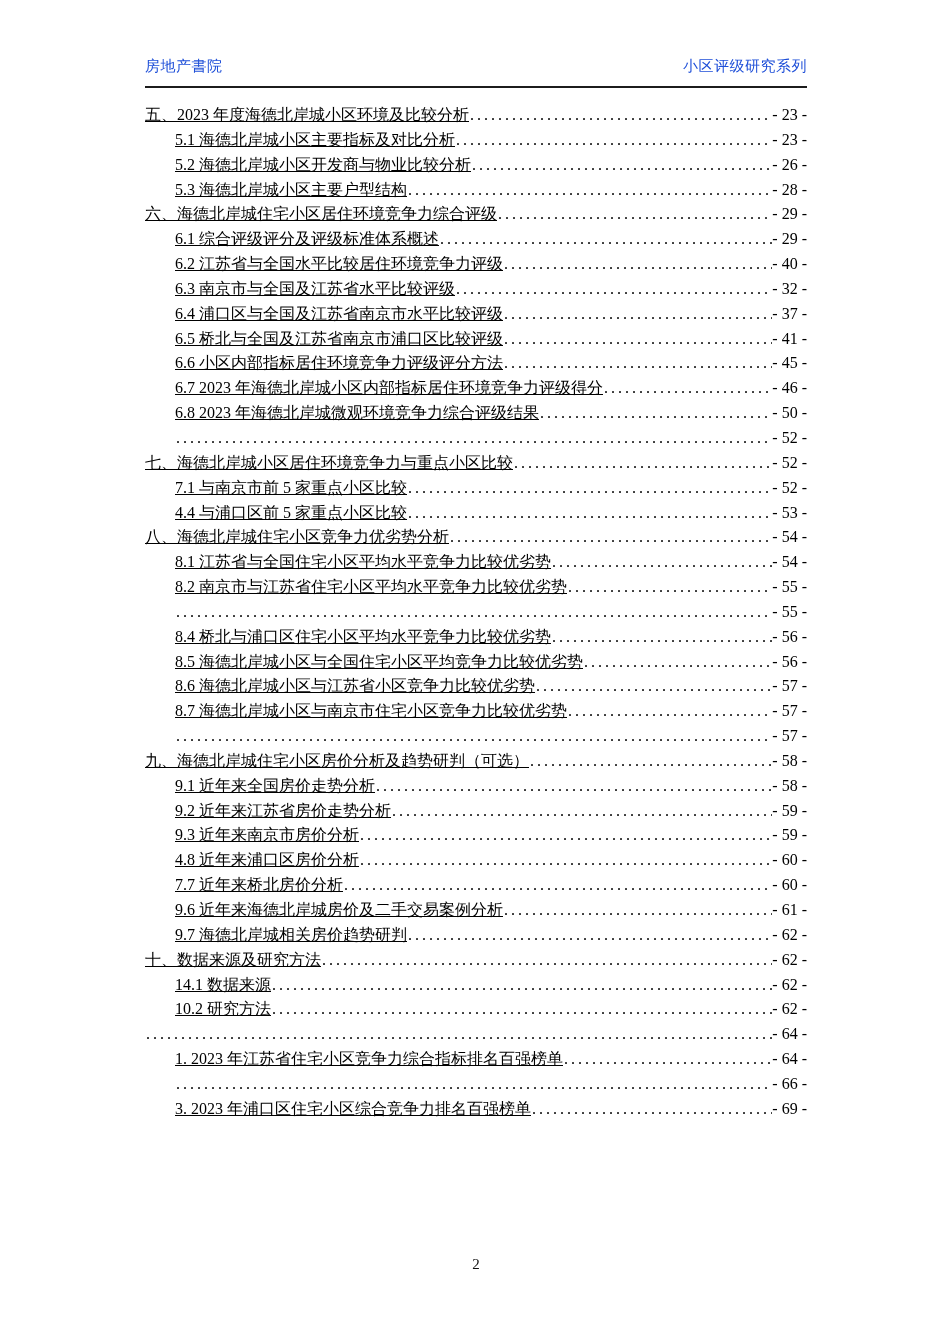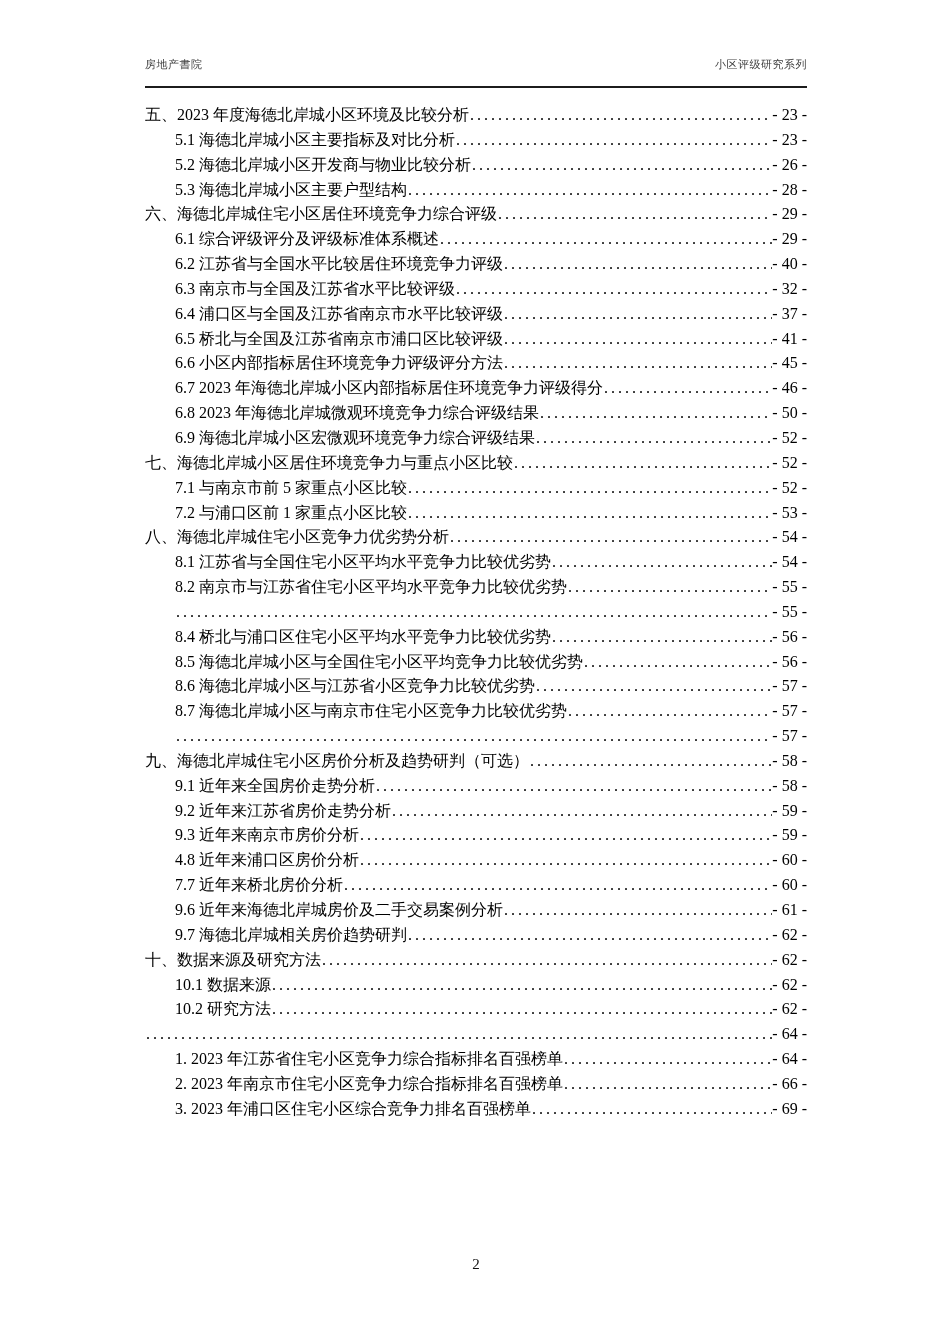--- a/index.html
+++ b/index.html
@@ -20,23 +20,23 @@
   
   .page-header {
     position: absolute;
     top: 57px;
     left: 145px;
     width: 662px;
     display: flex;
     justify-content: space-between;
     align-items: baseline;
     font-family: "Liberation Sans", "DejaVu Sans", sans-serif;
-    font-size: 11px;
+    font-size: 15px;
     letter-spacing: 0.5px;
-    color: #404040;
+    color: #1d4ed8;
   }
   .header-rule {
     position: absolute;
     top: 86px;
     left: 145px;
     width: 662px;
     border-top: 2px solid #1c1c1c;
   }
   
   .toc {
@@ -50,20 +50,21 @@
     display: flex;
     align-items: baseline;
     height: 24.85px;
     line-height: 24.85px;
     white-space: nowrap;
   }
   .toc-row.level-2 { padding-left: 30px; }
   .toc-title {
     flex: 0 0 auto;
     white-space: nowrap;
+    text-decoration: underline;
   }
   .toc-dots {
     flex: 1 1 auto;
     overflow: hidden;
     white-space: nowrap;
     letter-spacing: 3px;
     padding-left: 1px;
     min-width: 10px;
   }
   .toc-dots::after {
@@ -156,36 +157,35 @@
         <span class="toc-title">6.7 2023 年海德北岸城小区内部指标居住环境竞争力评级得分</span>
         <span class="toc-dots"></span>
         <span class="toc-page">- 46 -</span>
       </div>
       <div class="toc-row level-2">
         <span class="toc-title">6.8 2023 年海德北岸城微观环境竞争力综合评级结果</span>
         <span class="toc-dots"></span>
         <span class="toc-page">- 50 -</span>
       </div>
       <div class="toc-row level-2">
-        <span class="toc-title">6.9 海德北岸城小区宏微观环境竞争力综合评级结果</span>
         <span class="toc-dots"></span>
         <span class="toc-page">- 52 -</span>
       </div>
       <div class="toc-row level-1">
         <span class="toc-title">七、海德北岸城小区居住环境竞争力与重点小区比较</span>
         <span class="toc-dots"></span>
         <span class="toc-page">- 52 -</span>
       </div>
       <div class="toc-row level-2">
         <span class="toc-title">7.1 与南京市前 5 家重点小区比较</span>
         <span class="toc-dots"></span>
         <span class="toc-page">- 52 -</span>
       </div>
       <div class="toc-row level-2">
-        <span class="toc-title">7.2 与浦口区前 1 家重点小区比较</span>
+        <span class="toc-title">4.4 与浦口区前 5 家重点小区比较</span>
         <span class="toc-dots"></span>
         <span class="toc-page">- 53 -</span>
       </div>
       <div class="toc-row level-1">
         <span class="toc-title">八、海德北岸城住宅小区竞争力优劣势分析</span>
         <span class="toc-dots"></span>
         <span class="toc-page">- 54 -</span>
       </div>
       <div class="toc-row level-2">
         <span class="toc-title">8.1 江苏省与全国住宅小区平均水平竞争力比较优劣势</span>
@@ -264,40 +264,39 @@
         <span class="toc-title">9.7 海德北岸城相关房价趋势研判</span>
         <span class="toc-dots"></span>
         <span class="toc-page">- 62 -</span>
       </div>
       <div class="toc-row level-1">
         <span class="toc-title">十、数据来源及研究方法</span>
         <span class="toc-dots"></span>
         <span class="toc-page">- 62 -</span>
       </div>
       <div class="toc-row level-2">
-        <span class="toc-title">10.1 数据来源</span>
+        <span class="toc-title">14.1 数据来源</span>
         <span class="toc-dots"></span>
         <span class="toc-page">- 62 -</span>
       </div>
       <div class="toc-row level-2">
         <span class="toc-title">10.2 研究方法</span>
         <span class="toc-dots"></span>
         <span class="toc-page">- 62 -</span>
       </div>
       <div class="toc-row level-1">
         <span class="toc-dots"></span>
         <span class="toc-page">- 64 -</span>
       </div>
       <div class="toc-row level-2">
         <span class="toc-title">1.  2023 年江苏省住宅小区竞争力综合指标排名百强榜单</span>
         <span class="toc-dots"></span>
         <span class="toc-page">- 64 -</span>
       </div>
       <div class="toc-row level-2">
-        <span class="toc-title">2.  2023 年南京市住宅小区竞争力综合指标排名百强榜单</span>
         <span class="toc-dots"></span>
         <span class="toc-page">- 66 -</span>
       </div>
       <div class="toc-row level-2">
         <span class="toc-title">3.  2023 年浦口区住宅小区综合竞争力排名百强榜单</span>
         <span class="toc-dots"></span>
         <span class="toc-page">- 69 -</span>
       </div>
     </main>
 

